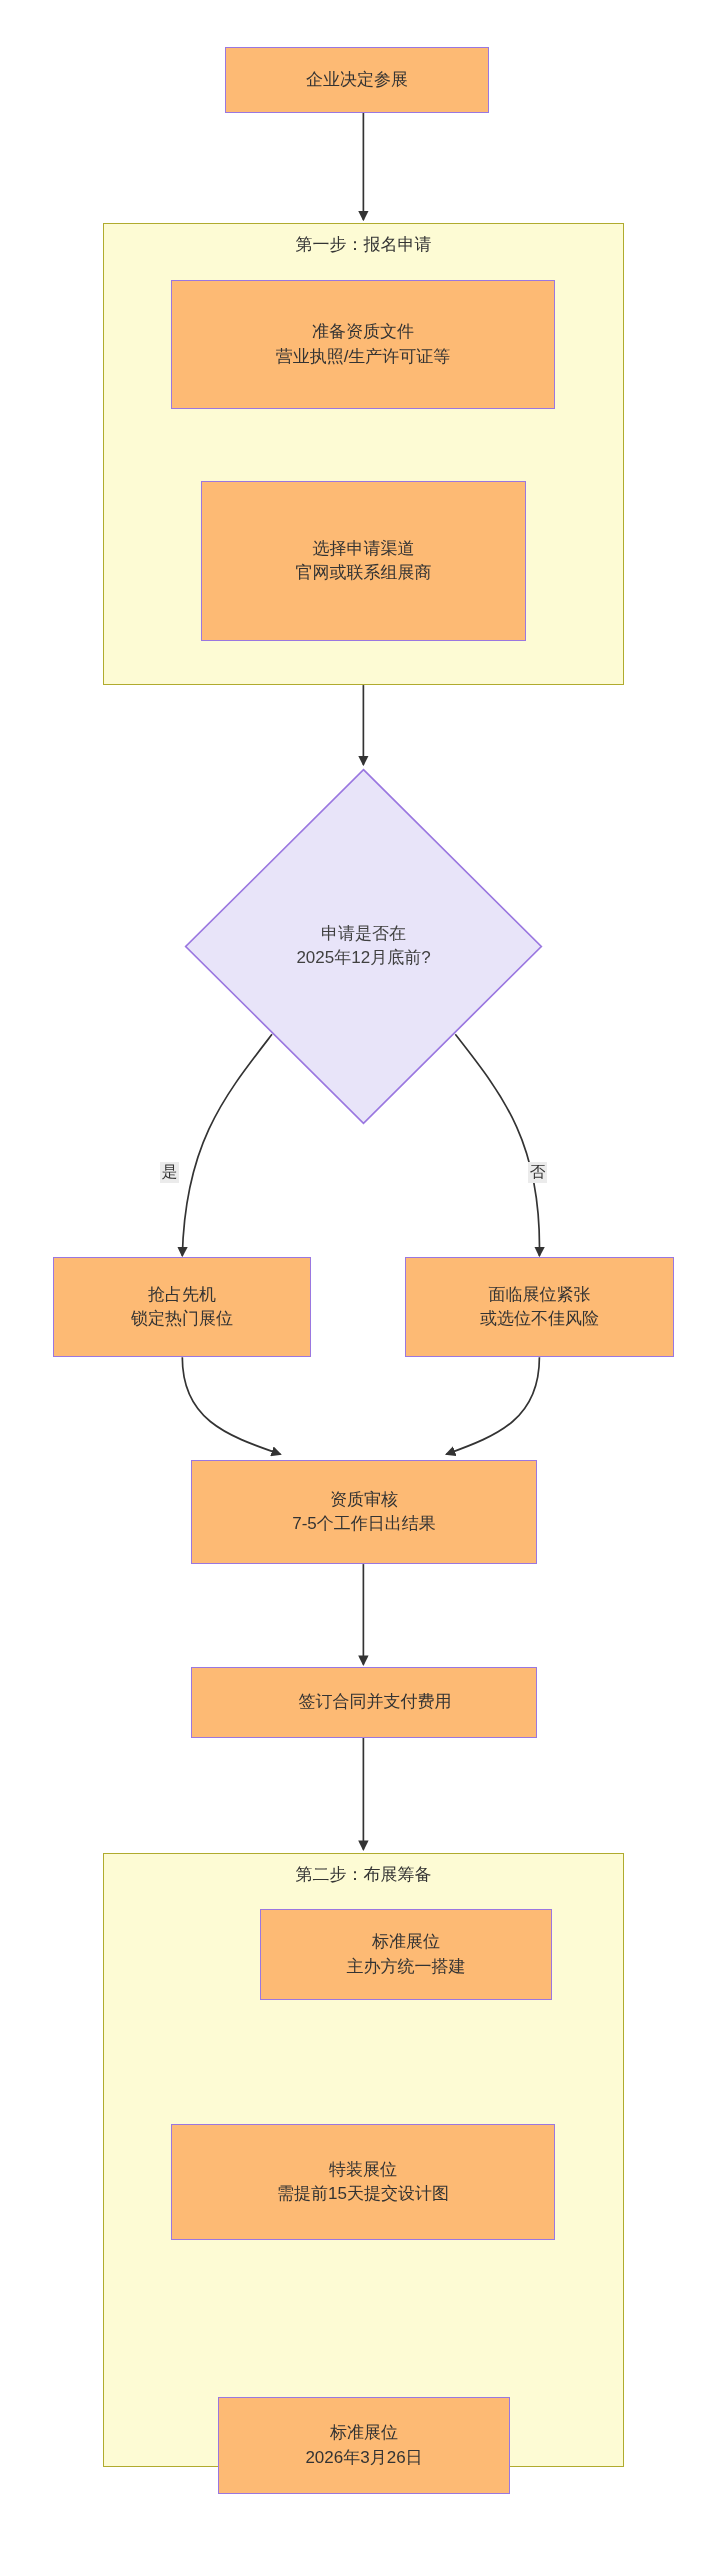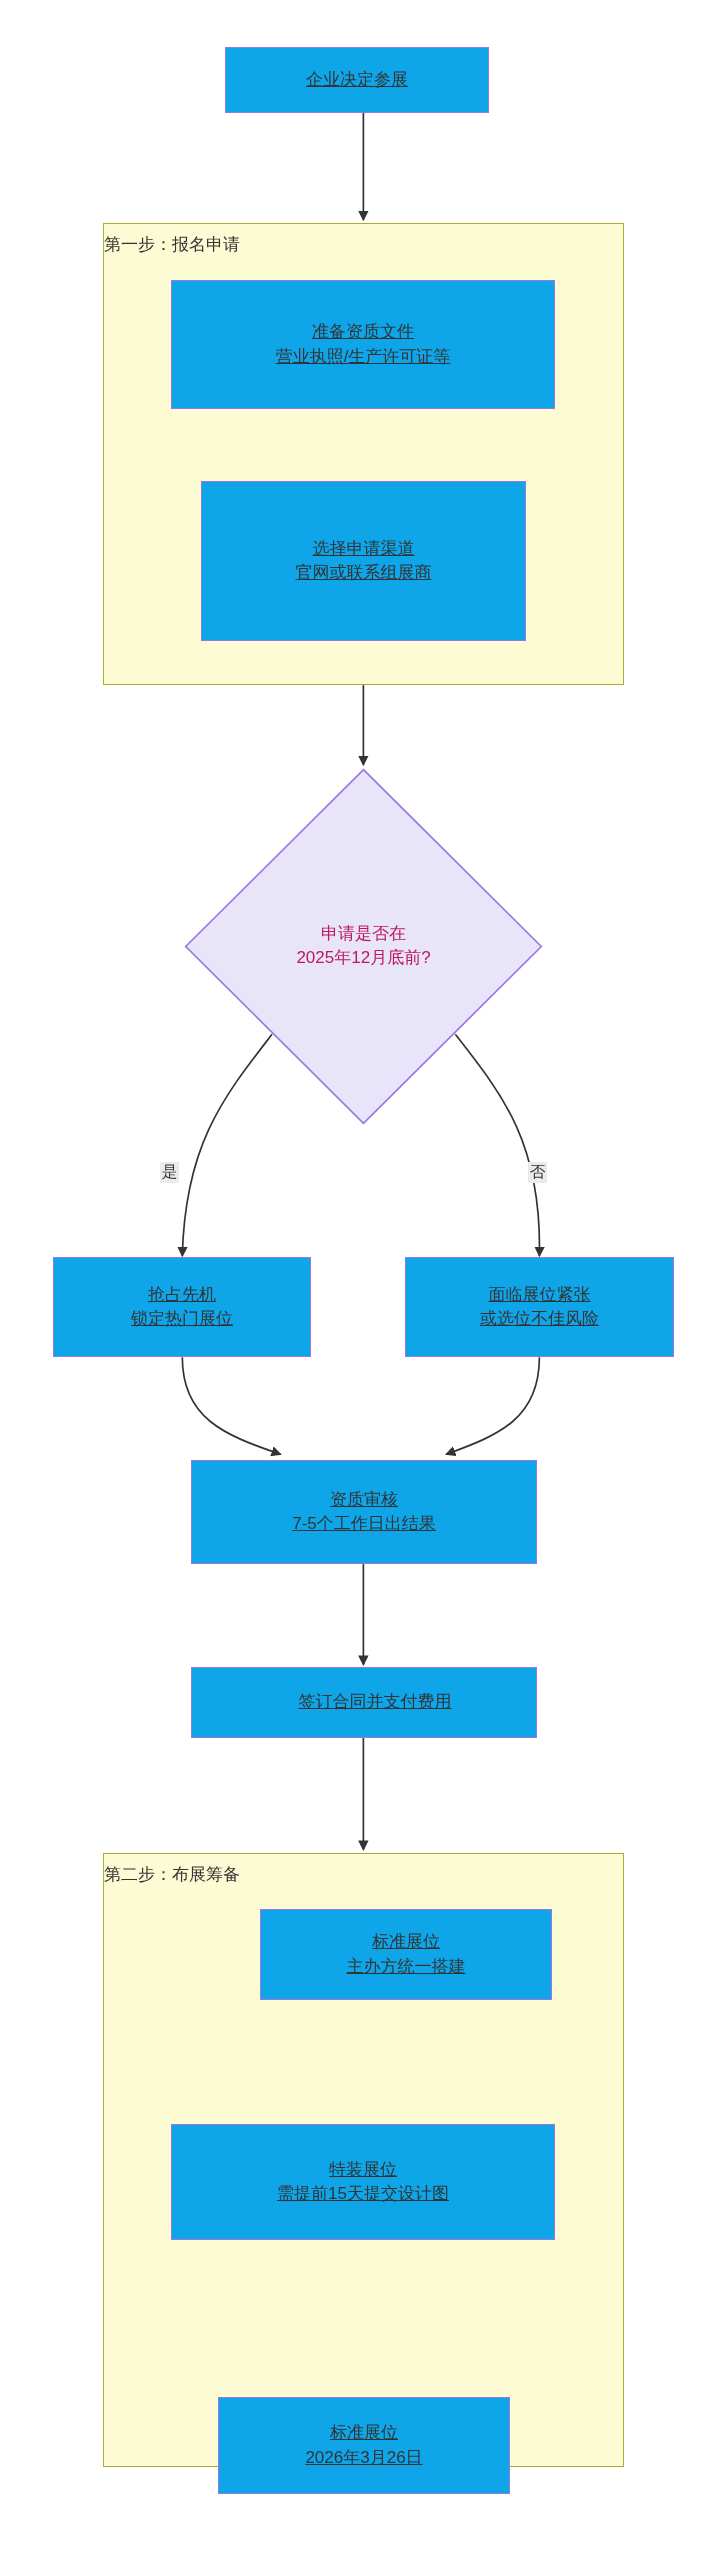--- a/index.html
+++ b/index.html
@@ -35,41 +35,40 @@
   .subgraph {
     position: absolute;
     background: #fdfbd4;
     border: 1.1px solid #b0ab2e;
     box-sizing: border-box;
   }
   .subgraph-title {
     position: absolute;
     left: 0;
     right: 0;
-    text-align: left;
+    text-align: center;
     font-size: 17px;
     line-height: 1.2;
     color: #333333;
     white-space: nowrap;
   }
 
   
   .node {
     position: absolute;
-    background: #0ea5e9;
+    background: #fdba74;
     border: 1.1px solid #9a77e0;
     box-sizing: border-box;
     display: flex;
     flex-direction: column;
     align-items: center;
     justify-content: center;
     font-size: 17px;
     line-height: 1.42;
     color: #333333;
-    text-decoration: underline;
   }
   .node .line { display: block; white-space: nowrap; }
 
   
   .diamond-wrap {
     position: absolute;
   }
   .diamond-shape {
     position: absolute;
     left: 0;
@@ -79,21 +78,21 @@
   }
   .diamond-label {
     position: absolute;
     left: 0;
     top: 50%;
     width: 100%;
     transform: translateY(-50%);
     text-align: center;
     font-size: 17px;
     line-height: 1.45;
-    color: #be185d;
+    color: #404040;
     pointer-events: none;
   }
   .diamond-label .line { display: block; white-space: nowrap; }
 
   
   .edge-label {
     position: absolute;
     background: #ebebeb;
     color: #333333;
     font-size: 15.7px;

